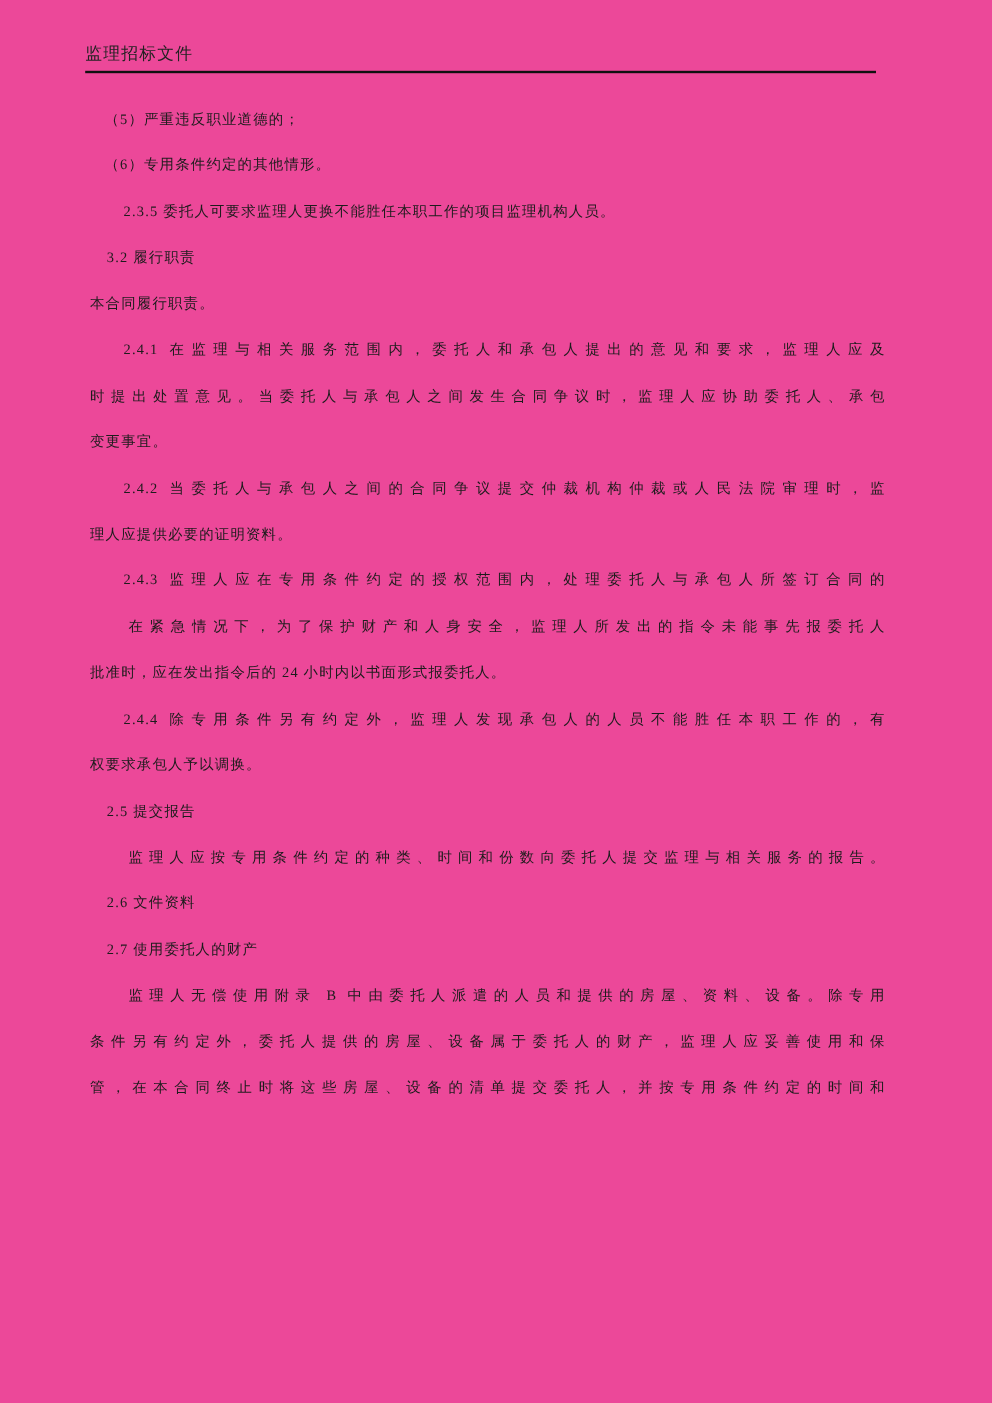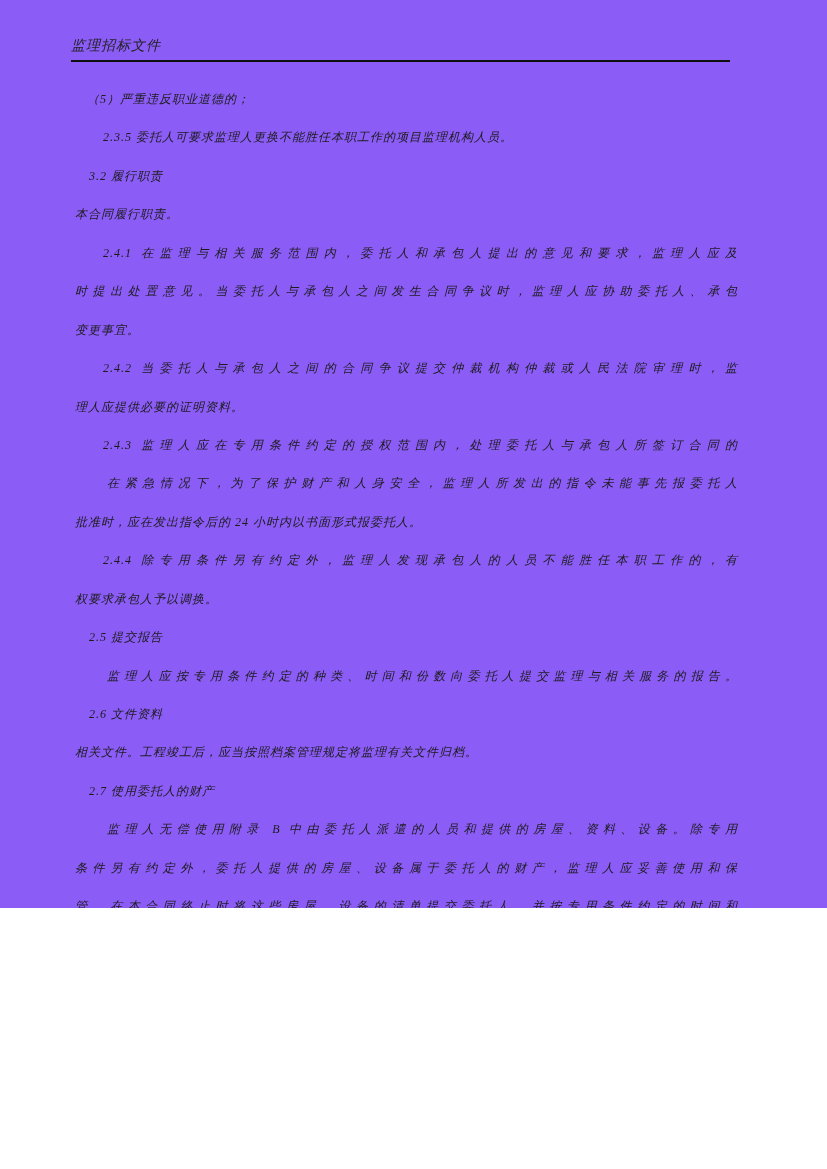--- a/index.html
+++ b/index.html
@@ -1,25 +1,24 @@
 <!DOCTYPE html>
 <html><head>
 <meta charset="utf-8">
 <style>
   * { margin: 0; padding: 0; box-sizing: border-box; }
   html, body { background: #ffffff; }
   body { font-family: "Liberation Serif", serif; }
   .page {
     position: relative;
     width: 827px;
-    height: 908px;
-    background: #8b5cf6;
+    height: 1169px;
+    background: #ec4899;
     overflow: hidden;
     color: #1c1c1c;
-    font-style: italic;
   }
   .header {
     position: absolute;
     left: 71px;
     top: 36px;
     width: 659px;
     border-bottom: 2px solid #101010;
     padding-bottom: 5px;
   }
   .header-title {
@@ -60,36 +59,36 @@
 <body>
 
 <div class="page">
 
   <div class="header">
     <span class="header-title">监理招标文件</span>
   </div>
 
   <div class="content">
     <div class="ln item">（5）严重违反职业道德的；</div>
+    <div class="ln item">（6）专用条件约定的其他情形。</div>
     <div class="ln firstn">2.3.5 委托人可要求监理人更换不能胜任本职工作的项目监理机构人员。</div>
     <div class="ln sec">3.2 履行职责</div>
     <div class="ln cont">本合同履行职责。</div>
     <div class="ln firstn fill">2.4.1 在监理与相关服务范围内，委托人和承包人提出的意见和要求，监理人应及</div>
     <div class="ln cont fill">时提出处置意见。当委托人与承包人之间发生合同争议时，监理人应协助委托人、承包</div>
     <div class="ln cont">变更事宜。</div>
     <div class="ln firstn fill">2.4.2 当委托人与承包人之间的合同争议提交仲裁机构仲裁或人民法院审理时，监</div>
     <div class="ln cont">理人应提供必要的证明资料。</div>
     <div class="ln firstn fill">2.4.3 监理人应在专用条件约定的授权范围内，处理委托人与承包人所签订合同的</div>
     <div class="ln first fill">在紧急情况下，为了保护财产和人身安全，监理人所发出的指令未能事先报委托人</div>
     <div class="ln cont">批准时，应在发出指令后的 24 小时内以书面形式报委托人。</div>
     <div class="ln firstn fill">2.4.4 除专用条件另有约定外，监理人发现承包人的人员不能胜任本职工作的，有</div>
     <div class="ln cont">权要求承包人予以调换。</div>
     <div class="ln sec">2.5 提交报告</div>
     <div class="ln first fill">监理人应按专用条件约定的种类、时间和份数向委托人提交监理与相关服务的报告。</div>
     <div class="ln sec">2.6 文件资料</div>
-    <div class="ln cont">相关文件。工程竣工后，应当按照档案管理规定将监理有关文件归档。</div>
     <div class="ln sec">2.7 使用委托人的财产</div>
     <div class="ln first fill">监理人无偿使用附录 B 中由委托人派遣的人员和提供的房屋、资料、设备。除专用</div>
     <div class="ln cont fill">条件另有约定外，委托人提供的房屋、设备属于委托人的财产，监理人应妥善使用和保</div>
     <div class="ln cont fill">管，在本合同终止时将这些房屋、设备的清单提交委托人，并按专用条件约定的时间和</div>
   </div>
 
 </div>
 
 </body></html>

